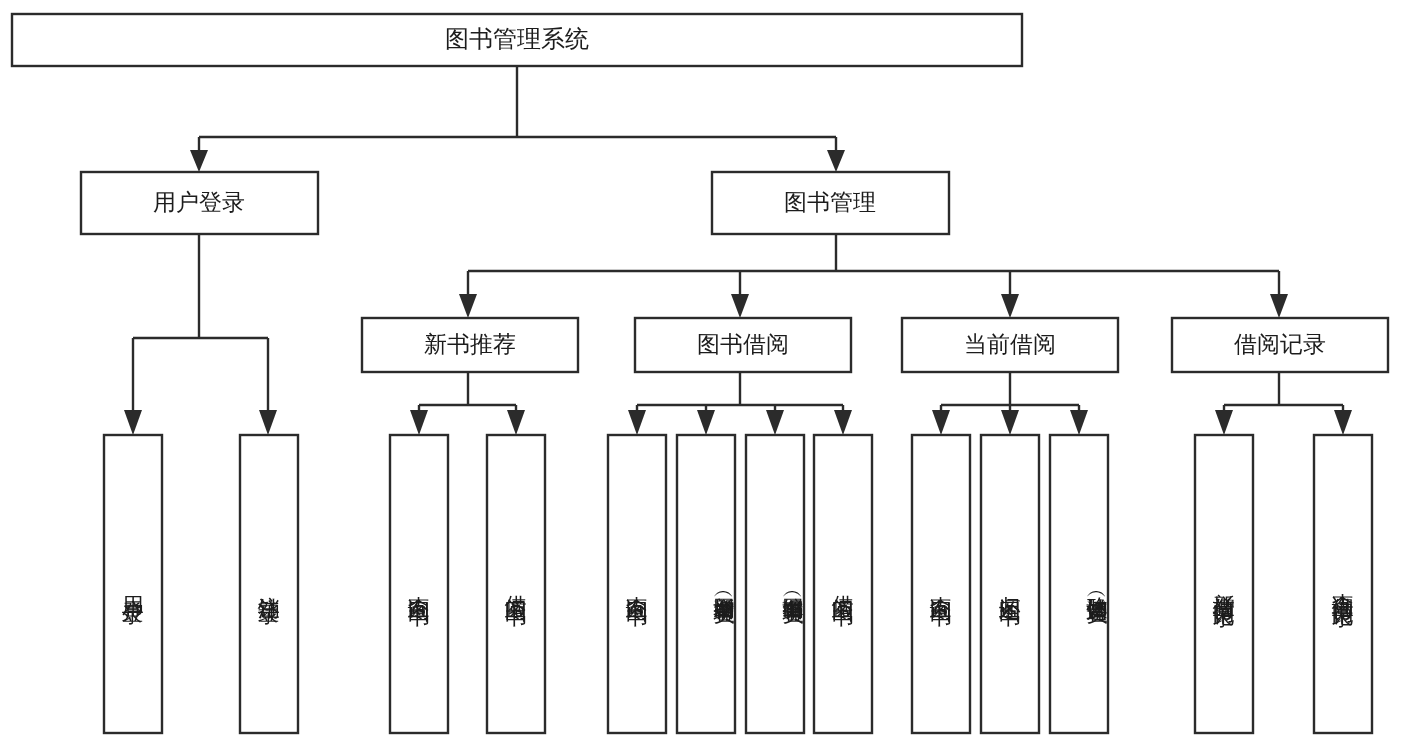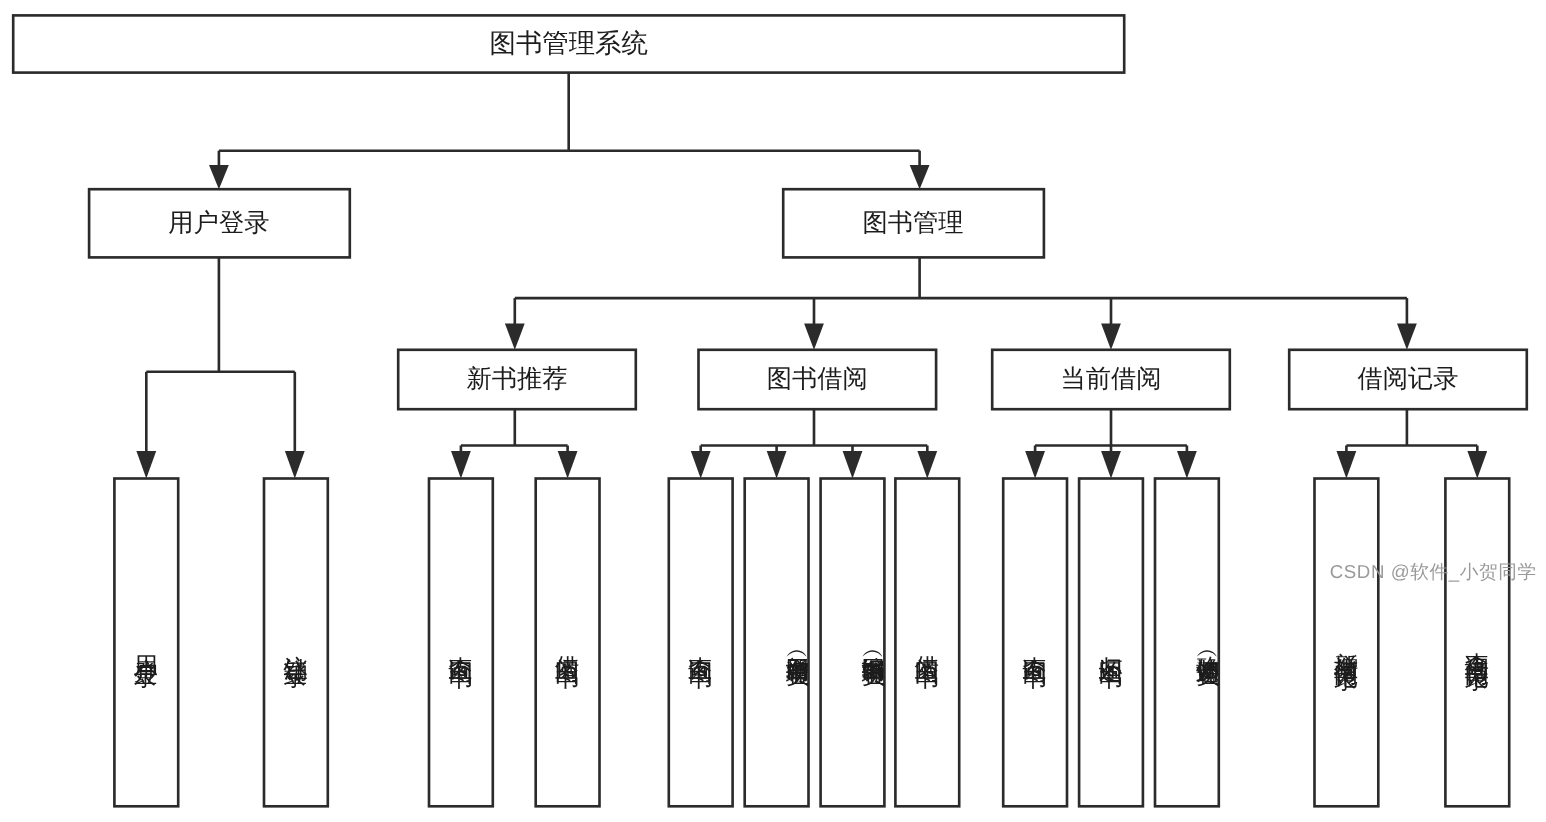--- a/index.html
+++ b/index.html
@@ -222,14 +222,13 @@
   <div class="leaf-label-wrap tight" style="left:746px; top:438px; width:58px; height:292px; align-items:flex-start;">编辑图书（管理员）</div>
   <div class="leaf-label-wrap" style="left:814px; top:435px; width:58px; height:298px;">借阅图书</div>
 
   <div class="leaf-label-wrap" style="left:912px; top:435px; width:58px; height:298px;">查询图书</div>
   <div class="leaf-label-wrap" style="left:981px; top:435px; width:58px; height:298px;">归还图书</div>
   <div class="leaf-label-wrap tight" style="left:1050px; top:438px; width:58px; height:292px; align-items:flex-start;">确认归还（管理员）</div>
 
   <div class="leaf-label-wrap" style="left:1195px; top:435px; width:58px; height:298px;">新增借阅记录</div>
   <div class="leaf-label-wrap" style="left:1314px; top:435px; width:58px; height:298px;">查询借阅记录</div>
 
-  <div id="watermark">CSDN @软件_小贺同学</div>
 </div>
 
 </body></html>

